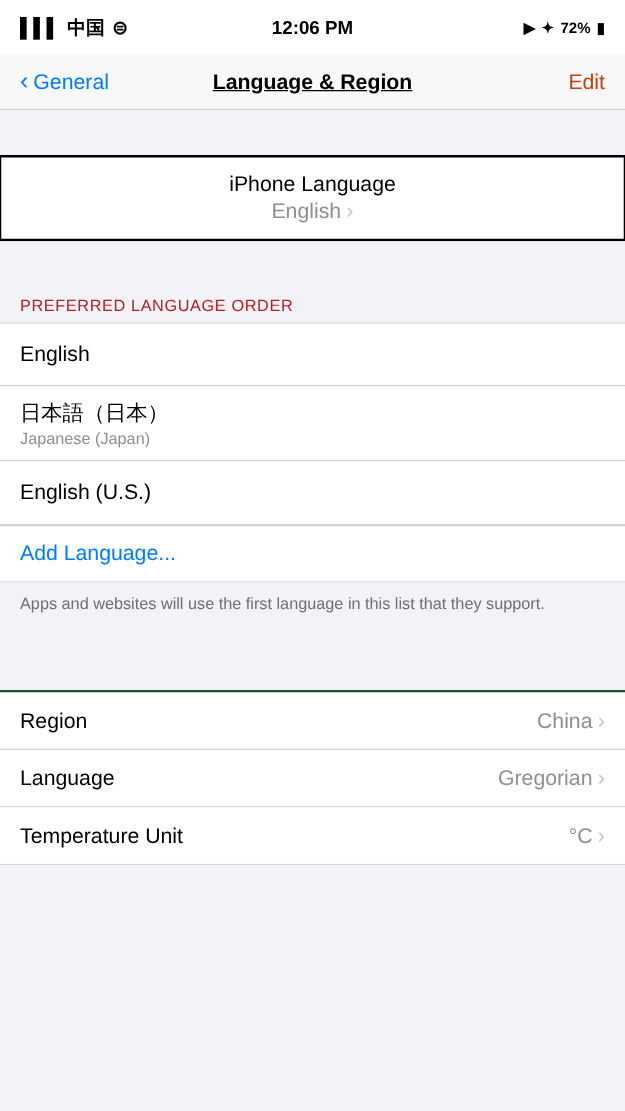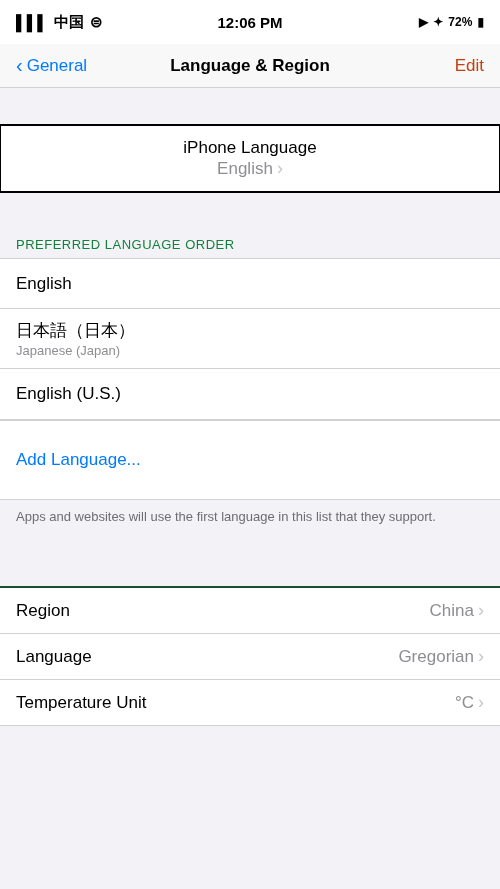--- a/index.html
+++ b/index.html
@@ -79,20 +79,21 @@
       margin-top: -1px;
     }
 
     .nav-title {
       position: absolute;
       left: 50%;
       transform: translateX(-50%);
       font-size: 17px;
       font-weight: 600;
       color: #000;
+      text-decoration: underline;
     }
 
     .nav-edit {
       color: #c2410c;
       font-size: 17px;
       cursor: pointer;
     }
 
     
     .content {
@@ -101,21 +102,21 @@
 
     .section-spacer {
       height: 36px;
       background: #f2f2f7;
     }
 
     .section-header {
       background: #f2f2f7;
       padding: 8px 16px 6px 16px;
       font-size: 13px;
-      color: #15803d;
+      color: #b91c1c;
       text-transform: uppercase;
       letter-spacing: 0.5px;
     }
 
     
     .list-group {
       background: #fff;
       border-top: 1px solid #d1d1d6;
       border-bottom: 1px solid #d1d1d6;
     }
@@ -181,21 +182,21 @@
     }
 
     .lang-secondary {
       font-size: 13px;
       color: #8e8e93;
       margin-top: 1px;
     }
 
     .add-language-cell {
       background: #fff;
-      padding: 29px 16px;
+      padding: 12px 16px;
       border-top: 1px solid #d1d1d6;
       min-height: 44px;
       display: flex;
       align-items: center;
     }
 
     .add-language-label {
       font-size: 17px;
       color: #007aff;
     }

